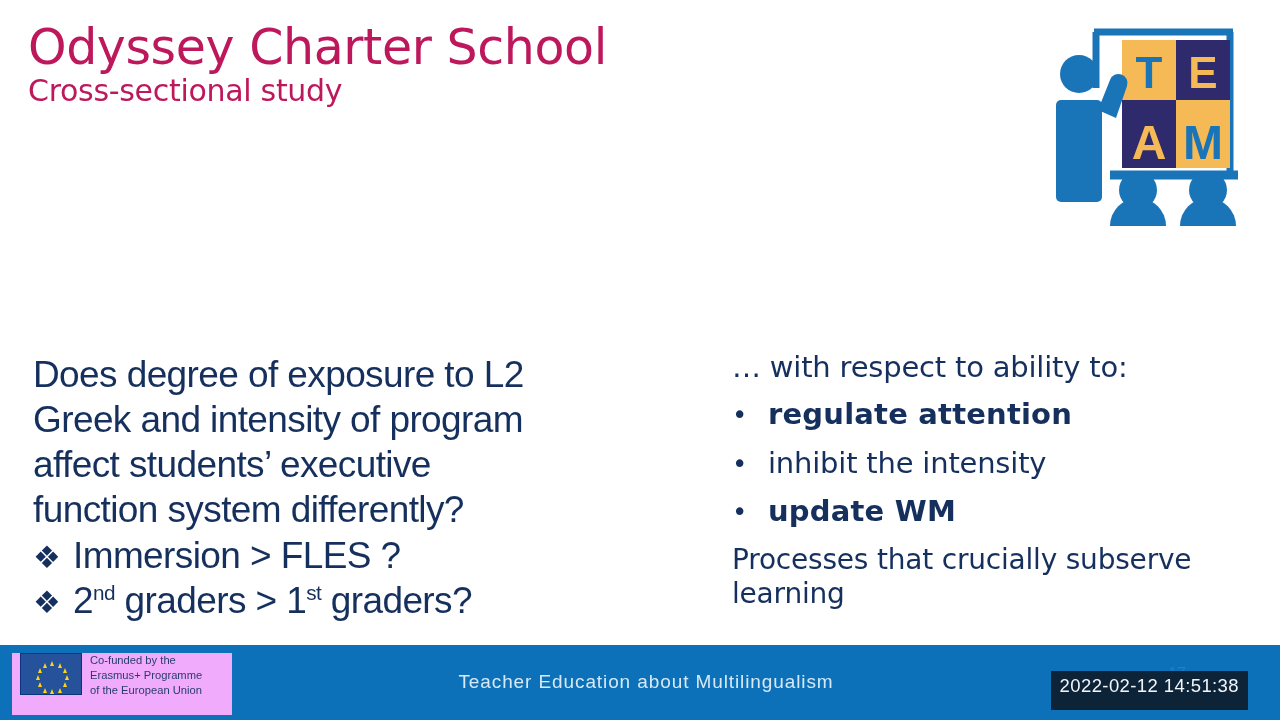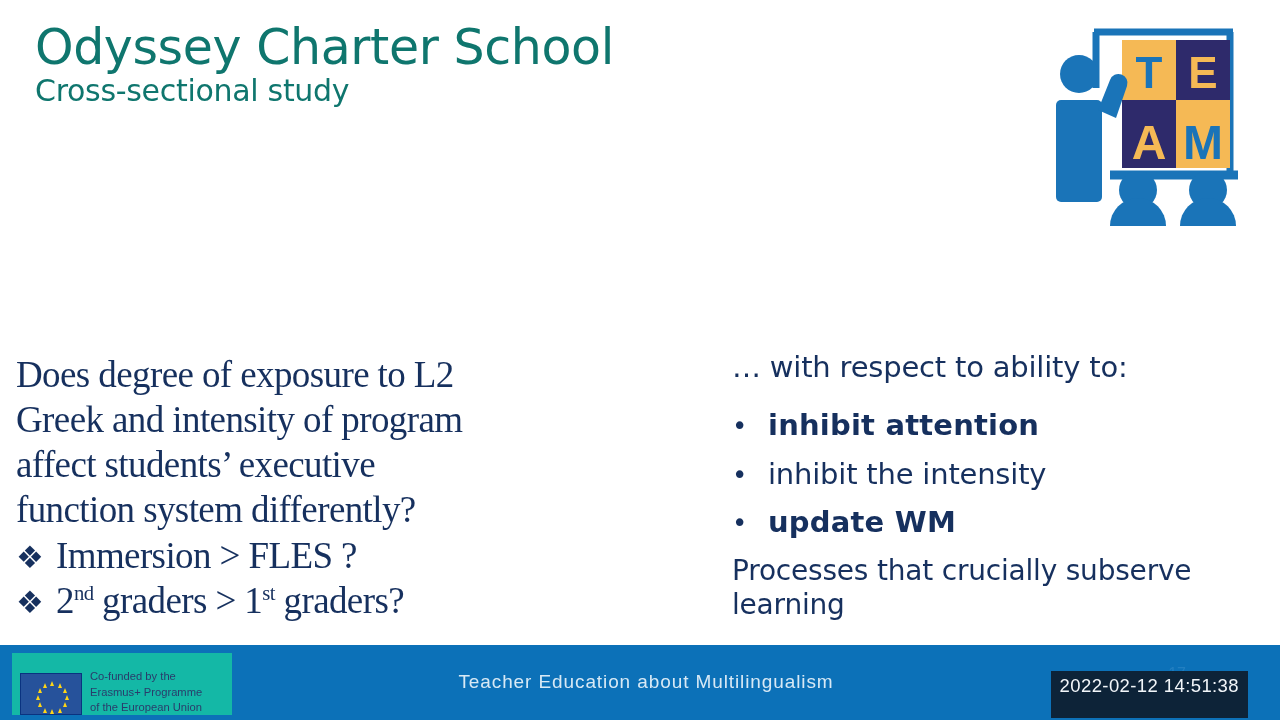--- a/index.html
+++ b/index.html
@@ -17,23 +17,23 @@
     position: relative;
     width: 1280px;
     height: 720px;
     background: #ffffff;
     overflow: hidden;
   }
 
   
   .title-block {
     position: absolute;
-    left: 35px;
+    left: 28px;
     top: 22px;
-    color: #0f766e;
+    color: #be185d;
   }
   .title-main {
     font-family: "DejaVu Sans", sans-serif;
     font-size: 49px;
     line-height: 1.05;
     font-weight: 400;
     letter-spacing: -0.4px;
     white-space: nowrap;
   }
   .title-sub {
@@ -50,25 +50,25 @@
     position: absolute;
     left: 1048px;
     top: 18px;
     width: 218px;
     height: 208px;
   }
 
   
   .body-left {
     position: absolute;
-    left: 16px;
+    left: 33px;
     top: 352px;
     width: 660px;
     color: #16305E;
-    font-family: Liberation Serif, serif;
+    font-family: Liberation Sans, sans-serif;
     font-size: 37px;
     line-height: 1.22;
     letter-spacing: -0.6px;
   }
   .body-left p { white-space: nowrap; }
 
   .bullet-row {
     display: flex;
     align-items: baseline;
     white-space: nowrap;
@@ -92,21 +92,21 @@
     position: absolute;
     left: 732px;
     top: 350px;
     width: 534px;
     color: #16305E;
     font-family: "DejaVu Sans", sans-serif;
     font-size: 29px;
     line-height: 1.2;
     letter-spacing: -0.2px;
   }
-  .rt-lead { font-size: 29px; margin-bottom: 23px; white-space: nowrap; }
+  .rt-lead { font-size: 29px; margin-bottom: 12px; white-space: nowrap; }
 
   .rt-bullet {
     display: flex;
     align-items: baseline;
     margin-bottom: 14px;
     white-space: nowrap;
   }
   .rt-dot {
     flex: 0 0 36px;
     font-size: 26px;
@@ -131,23 +131,23 @@
     height: 75px;
     background: #0C71B8;
   }
 
   .erasmus-box {
     position: absolute;
     left: 12px;
     top: 8px;
     width: 220px;
     height: 62px;
-    background: #14b8a6;
+    background: #f0abfc;
     display: flex;
-    align-items: flex-end;
+    align-items: flex-start;
     padding-left: 8px;
   }
   .eu-flag {
     width: 62px;
     height: 42px;
     flex: 0 0 62px;
     position: relative;
     background: #26529B;
     border: 1px solid #0a3380;
   }
@@ -190,21 +190,21 @@
 
   .timestamp {
     position: absolute;
     right: 32px;
     top: 26px;
     background: #0D2338;
     color: #F2F6FA;
     font-family: "Liberation Sans", sans-serif;
     font-size: 18.5px;
     letter-spacing: 0.4px;
-    padding: 4px 9px 21px 9px;
+    padding: 4px 9px 13px 9px;
     white-space: nowrap;
   }
 </style>
 </head>
 <body>
 
 <div class="slide">
 
   <div class="title-block">
     <div class="title-main">Odyssey Charter School</div>
@@ -255,21 +255,21 @@
       <span class="bullet-diamond">❖</span>
       <span class="bullet-text"><span>2</span><sup>nd</sup><span> graders &gt; 1</span><sup>st</sup><span> graders?</span></span>
     </div>
   </div>
 
   <div class="body-right">
     <div class="rt-lead">… with respect to ability to:</div>
 
     <div class="rt-bullet">
       <span class="rt-dot">•</span>
-      <span class="rt-label bold">inhibit attention</span>
+      <span class="rt-label bold">regulate attention</span>
     </div>
 
     <div class="rt-bullet">
       <span class="rt-dot">•</span>
       <span class="rt-label">inhibit the intensity</span>
     </div>
 
     <div class="rt-bullet">
       <span class="rt-dot">•</span>
       <span class="rt-label bold">update WM</span>

